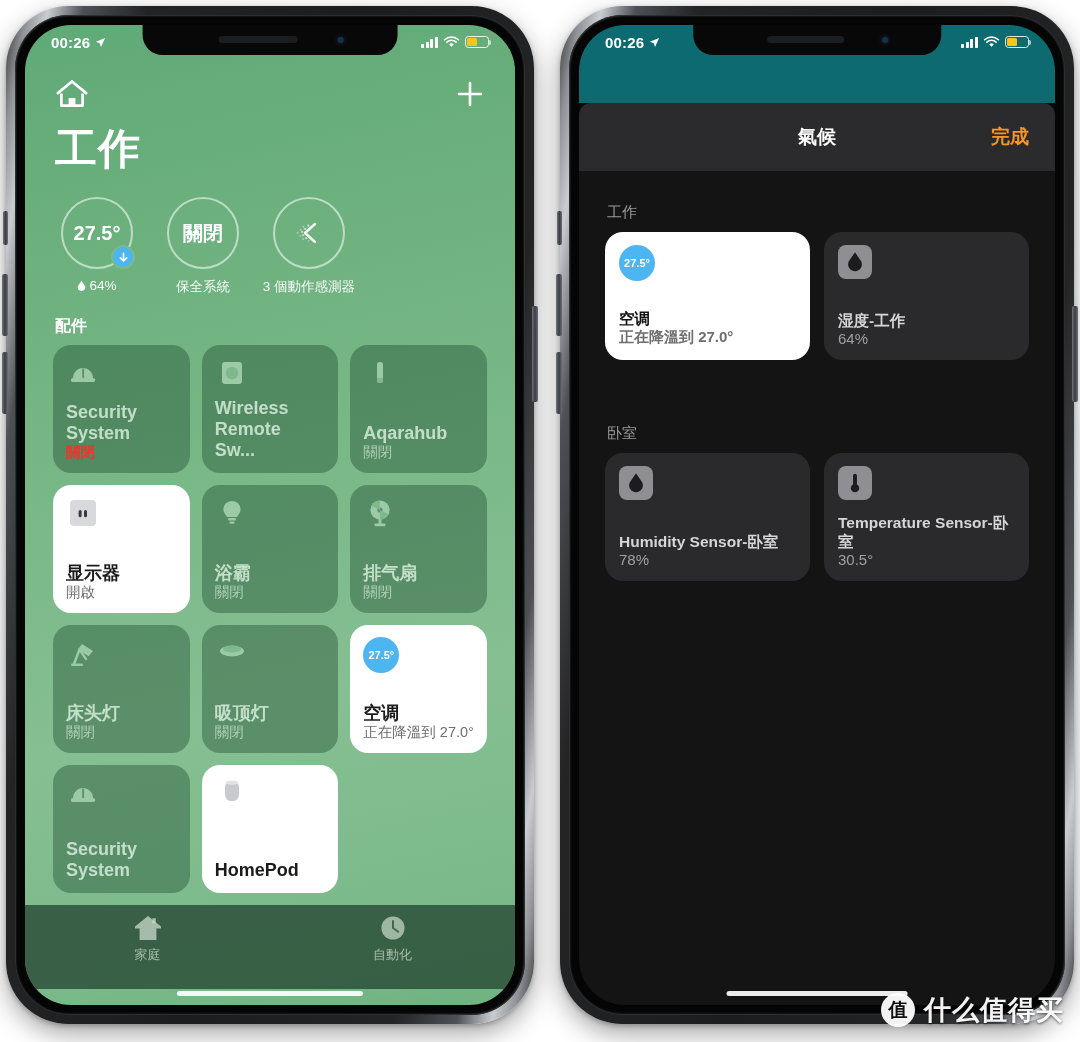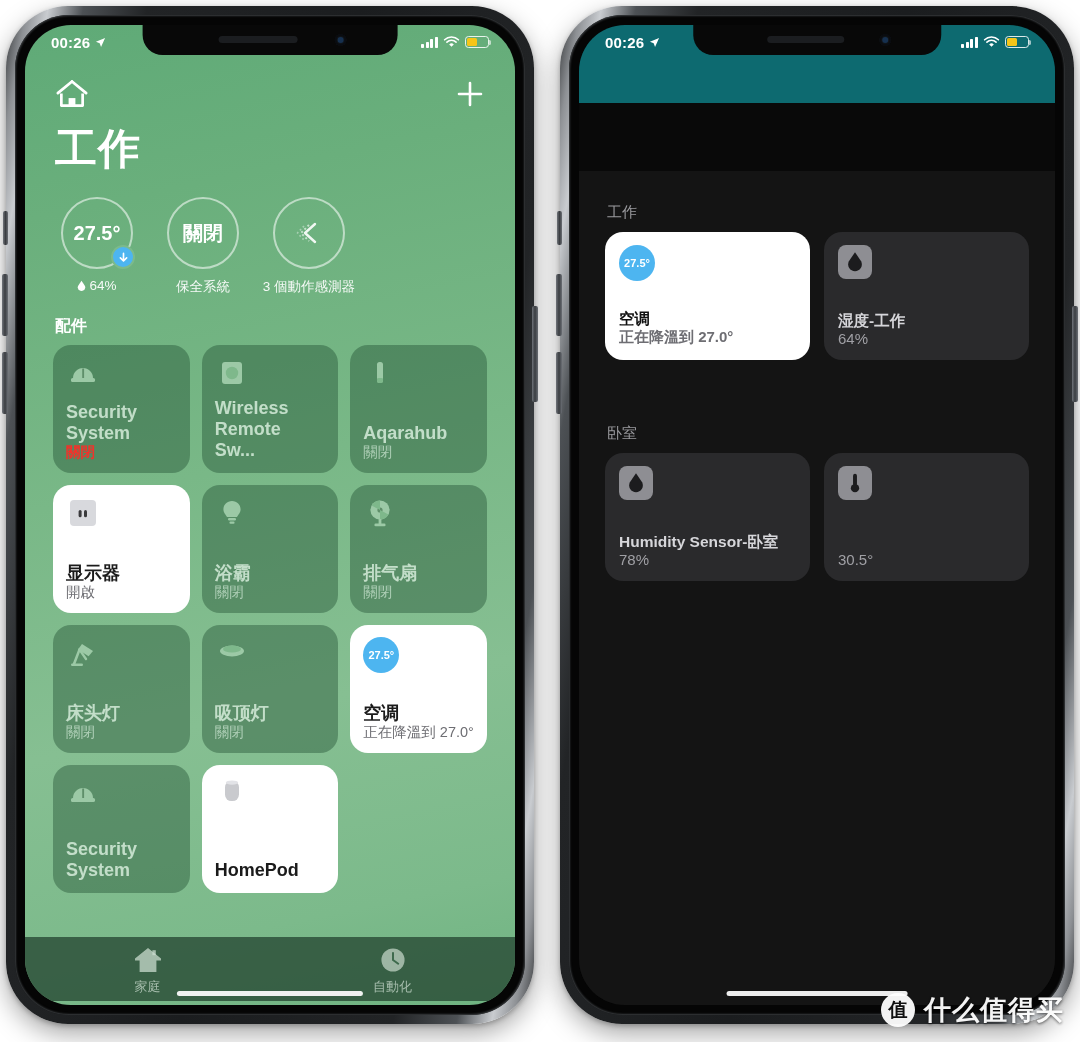--- a/index.html
+++ b/index.html
@@ -122,21 +122,21 @@
   .tile-state{ font-size:14.5px; color:rgba(205,230,211,.72); }
   .tile.on .tile-name{ color:#1b1b1b; }
   .tile.on .tile-state{ color:#6e6e73; }
   .tile-state.alert{ color:#f0332b; font-weight:700; }
   .temp-bubble{
     width:36px; height:36px; border-radius:50%; background:#4db5f0; color:#fff;
     font-size:11px; font-weight:700; display:flex; align-items:center; justify-content:center;
   }
 
   .tabbar{
-    position:absolute; left:0; right:0; bottom:4px; height:64px;
+    position:absolute; left:0; right:0; bottom:16px; height:84px;
     background:rgba(40,74,53,.80);
     display:flex; align-items:flex-start; padding-top:9px; z-index:30;
   }
   .tab{ flex:1; display:flex; flex-direction:column; align-items:center; gap:4px; }
   .tab svg{ display:block; }
   .tab-label{ font-size:13px; color:rgba(206,223,210,.72); }
   .tab.active .tab-label{ color:#f79520; font-weight:700; }
 
   
   #phoneR{ left:560px; top:6px; width:514px; height:1018px; }
@@ -479,20 +479,24 @@
             <path d="M10 12.6 7.3 9.8a3.9 3.9 0 0 1 5.4 0L10 12.6z" fill="#fff"></path>
             <path d="M4.6 7.2a7.7 7.7 0 0 1 10.8 0" stroke="#fff" stroke-width="1.9" fill="none" stroke-linecap="round"></path>
             <path d="M1.9 4.4a11.6 11.6 0 0 1 16.2 0" stroke="#fff" stroke-width="1.9" fill="none" stroke-linecap="round"></path>
           </svg>
           <span class="batt">
               <span></span>
             </span>
         </div>
       </div>
 
+      <div class="navbar">
+        <span class="nav-title">氣候</span>
+        <span class="nav-done">完成</span>
+      </div>
 
       <div class="clim-body">
 
         <div class="clim-section-head">工作</div>
         <div class="clim-grid">
           <div class="ctile on">
             <div class="temp-bubble">
               <span>27.5°</span>
             </div>
             <div>
@@ -527,20 +531,21 @@
             </div>
           </div>
           <div class="ctile">
             <div class="ctile-ico">
               <svg viewBox="0 0 14 18">
                 <rect x="5.4" y="1.4" width="3.2" height="10" rx="1.6" fill="#1c1c1e"></rect>
                 <circle cx="7" cy="13.2" r="3.4" fill="#1c1c1e"></circle>
               </svg>
             </div>
             <div>
+              <div class="ctile-name">Temperature Sensor-卧室</div>
               <div class="ctile-state">30.5°</div>
             </div>
           </div>
         </div>
 
       </div>
 
       <div class="homebar"></div>
     </div>
   </div>

